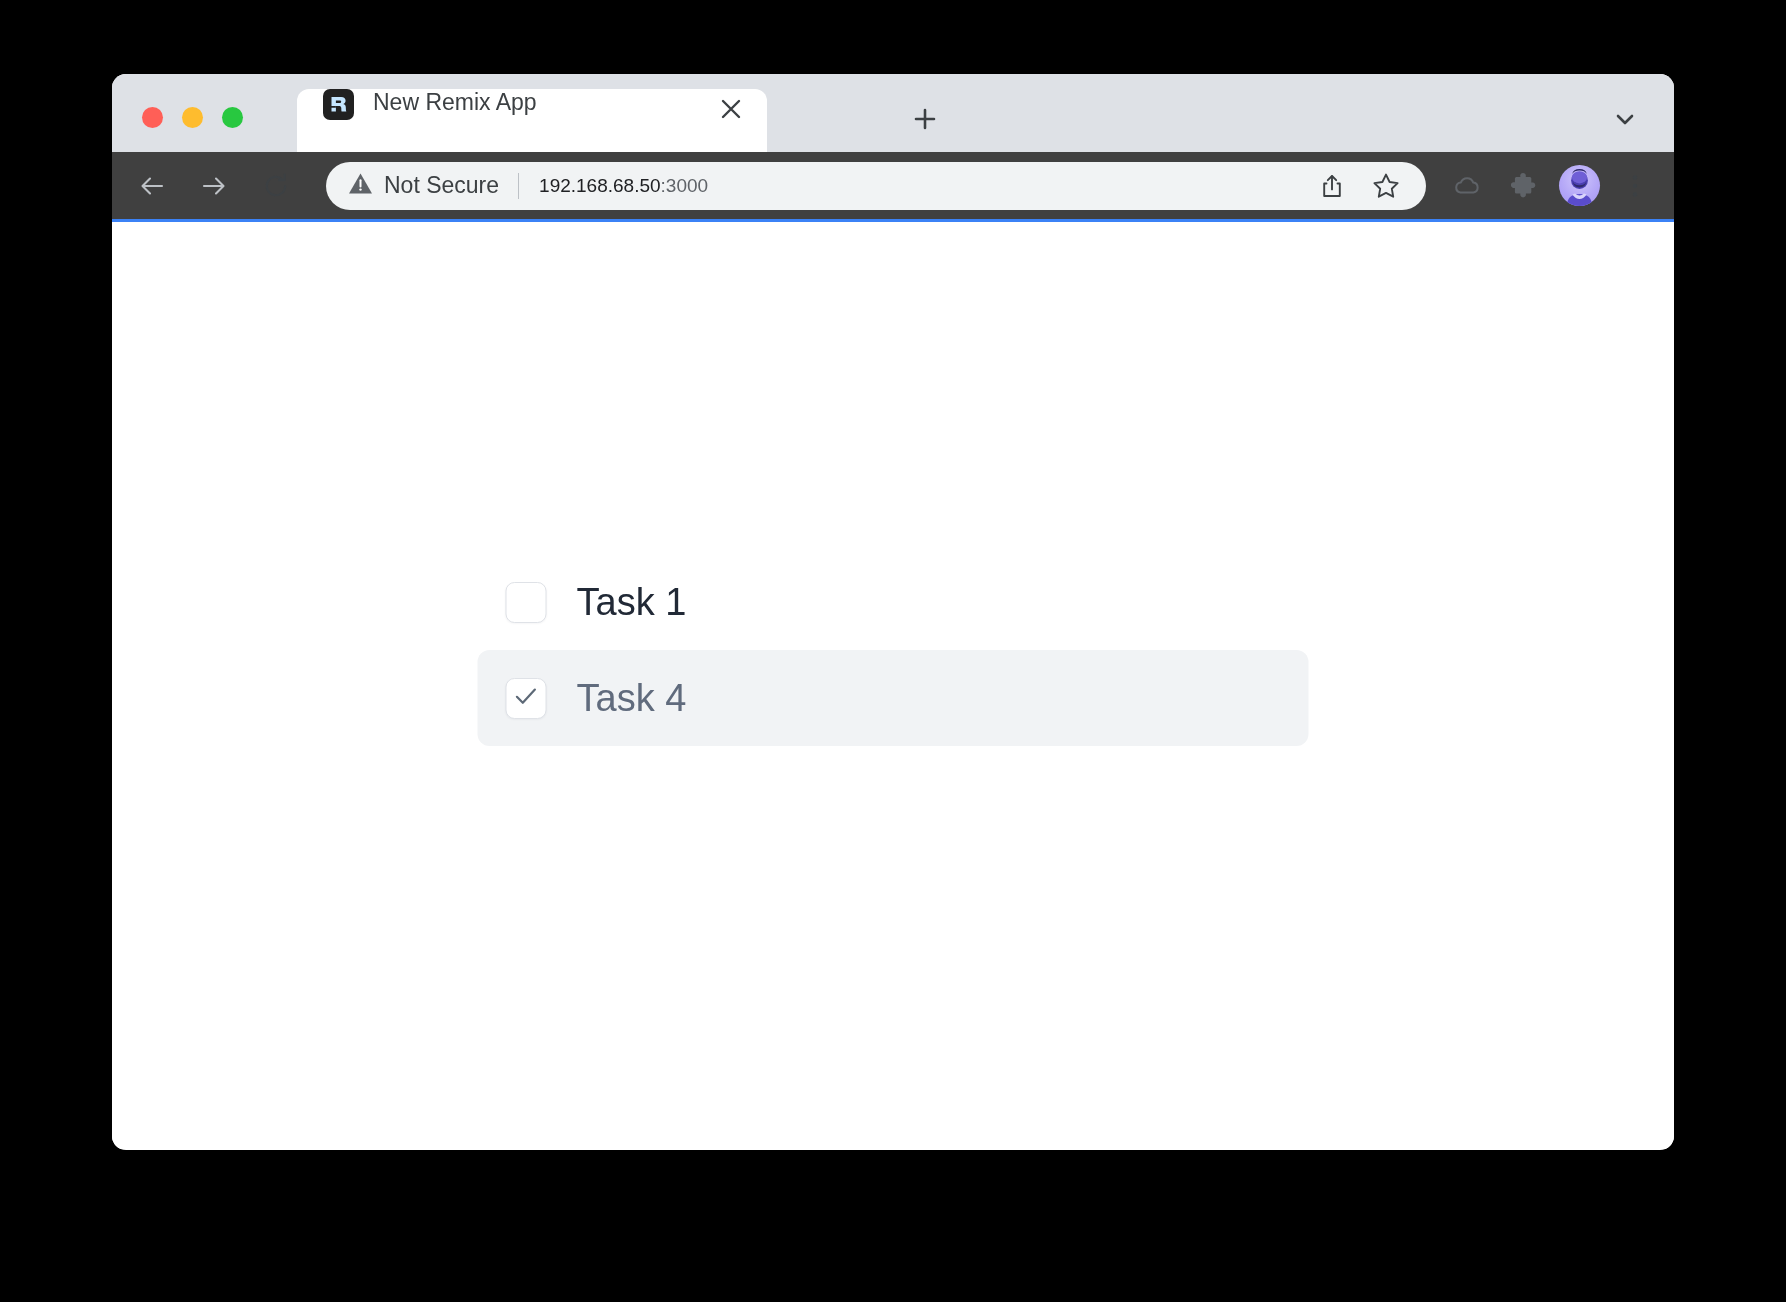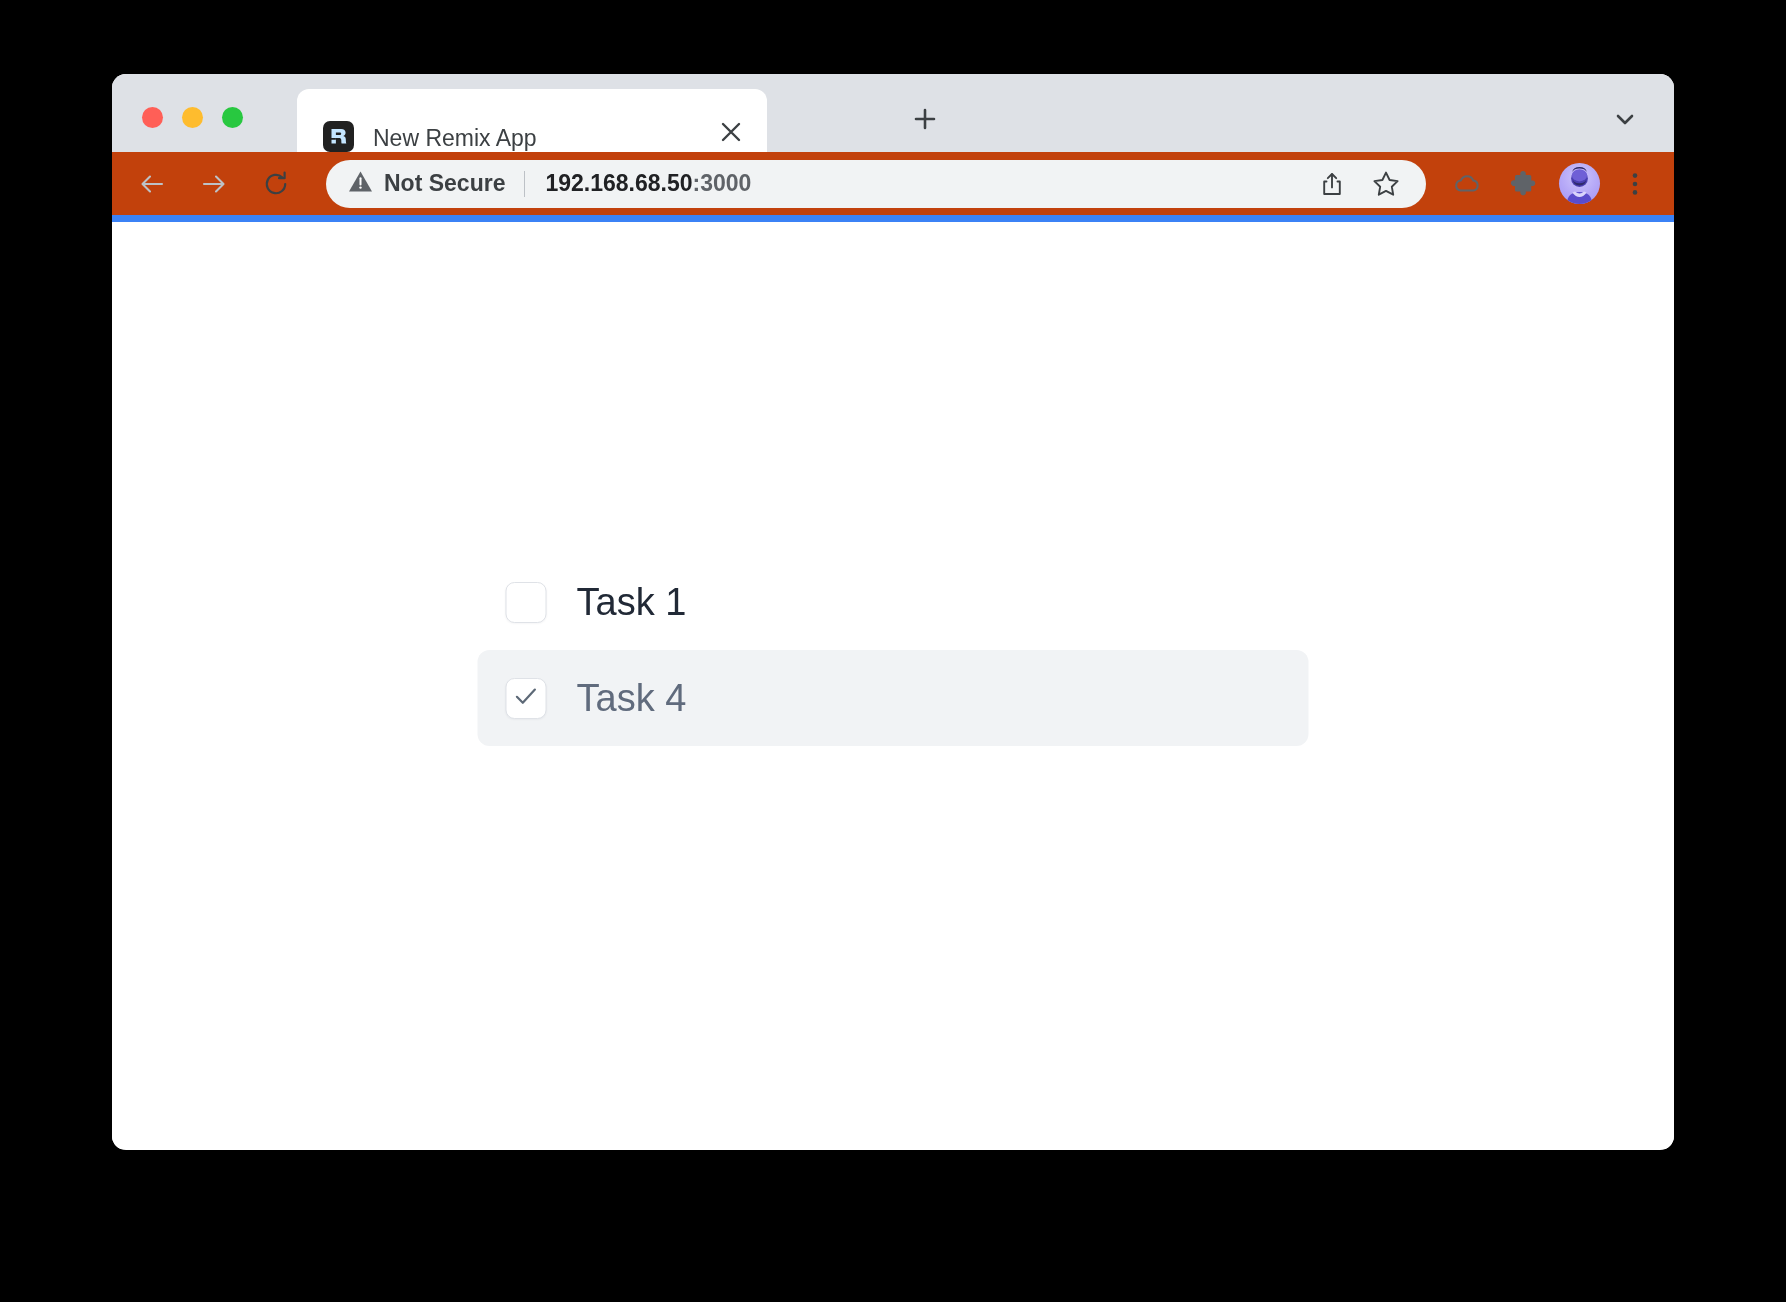--- a/index.html
+++ b/index.html
@@ -47,21 +47,21 @@
 
   .tab {
     position: absolute;
     left: 185px;
     bottom: 0;
     width: 470px;
     height: 63px;
     background: #ffffff;
     border-radius: 12px 12px 0 0;
     display: flex;
-    align-items: flex-end;
+    align-items: flex-start;
     padding: 0 0 0 26px;
   }
   .tab-favicon {
     width: 31px; height: 31px;
     border-radius: 7px;
     background: #212121;
     position: relative;
     flex: 0 0 auto;
   }
   .tab-favicon svg { position: absolute; left: 0; top: 0; }
@@ -97,25 +97,24 @@
     bottom: 10px;
     width: 46px; height: 46px;
     display: flex; align-items: center; justify-content: center;
     border-radius: 50%;
   }
 
   
   .toolbar {
     position: relative;
     height: 70px;
-    background: #c2410c;
-    display: flex;
-    align-items: center;
-    border-bottom: 7px solid #3b82f6;
-    font-weight: bold;
+    background: #404040;
+    display: flex;
+    align-items: center;
+    border-bottom: 3px solid #3b82f6;
   }
   .nav-btn {
     width: 52px; height: 52px;
     margin-left: 10px;
     display: flex; align-items: center; justify-content: center;
     border-radius: 50%;
     flex: 0 0 auto;
   }
   .nav-btn:first-child { margin-left: 14px; }
 
@@ -142,21 +141,21 @@
     white-space: nowrap;
   }
   .omni-divider {
     width: 1px;
     height: 26px;
     background: #bdc1c6;
     margin: 0 20px 0 19px;
     flex: 0 0 auto;
   }
   .url {
-    font-size: 23px;
+    font-size: 19px;
     color: #202124;
     white-space: nowrap;
     flex: 1 1 auto;
     overflow: hidden;
   }
   .url .port { color: #5f6368; }
 
   .omni-actions {
     display: flex;
     align-items: center;

